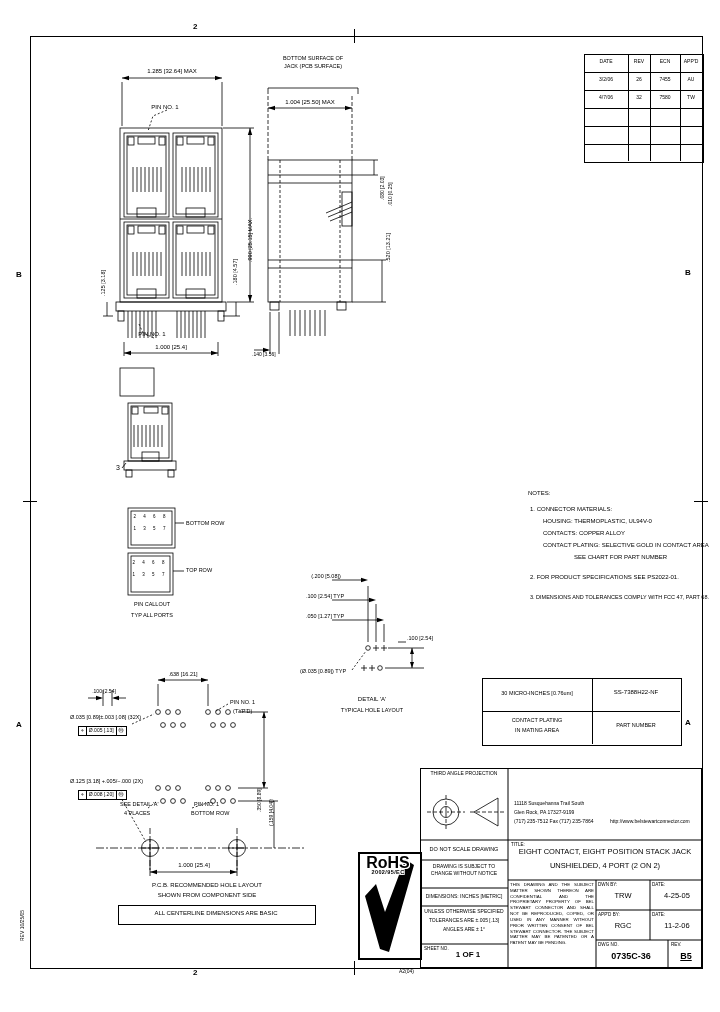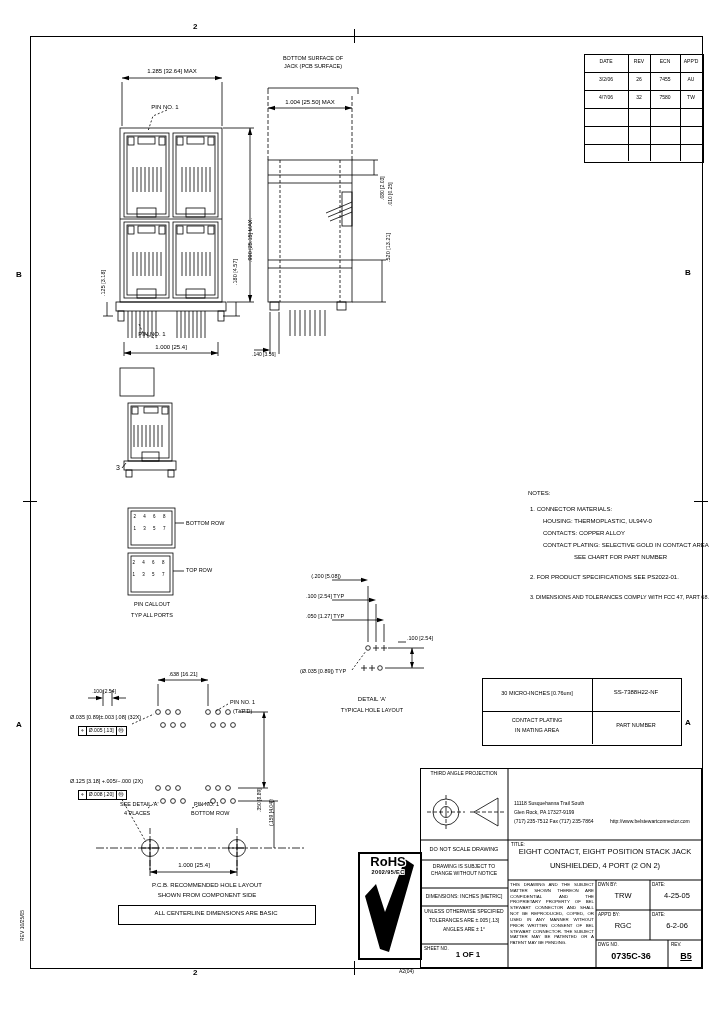--- a/index.html
+++ b/index.html
@@ -405,26 +405,26 @@
   <div class="t c f75" style="left:605px;top:848px;">EIGHT CONTACT, EIGHT POSITION STACK JACK</div>
   <div class="t c f75" style="left:605px;top:862px;">UNSHIELDED, 4 PORT (2 ON 2)</div>
   <div class="tw f44" style="left:510px;top:882px;width:84px;text-align:justify;line-height:1.32;">THIS DRAWING AND THE SUBJECT MATTER SHOWN THEREON ARE CONFIDENTIAL AND THE PROPRIETARY PROPERTY OF BEL STEWART CONNECTOR AND SHALL NOT BE REPRODUCED, COPIED, OR USED IN ANY MANNER WITHOUT PRIOR WRITTEN CONSENT OF BEL STEWART CONNECTOR. THE SUBJECT MATTER MAY BE PATENTED OR A PATENT MAY BE PENDING.</div>
   <div class="t f45" style="left:598px;top:882px;">DWN BY:</div>
   <div class="t c f75" style="left:623px;top:892px;">TRW</div>
   <div class="t f45" style="left:652px;top:882px;">DATE:</div>
   <div class="t c f75" style="left:677px;top:892px;">4-25-05</div>
   <div class="t f45" style="left:598px;top:912px;">APP'D BY:</div>
   <div class="t c f75" style="left:623px;top:922px;">RGC</div>
   <div class="t f45" style="left:652px;top:912px;">DATE:</div>
-  <div class="t c f75" style="left:677px;top:922px;">6-2-06</div>
+  <div class="t c f75" style="left:677px;top:922px;">11-2-06</div>
   <div class="t f45" style="left:598px;top:942px;">DWG NO.</div>
   <div class="t c f9" style="left:631px;top:951px;">0735C-36</div>
   <div class="t f45" style="left:671px;top:942px;">REV.</div>
   <div class="t c f9" style="left:686px;top:951px;text-decoration:underline;">B5</div>
 
   <div class="frame" style="left:358px;top:852px;width:60px;height:104px;border-width:2px;"></div>
   <svg style="left:360px;top:854px;" width="58" height="102" viewBox="0 0 58 102">
     <polygon points="5,42 16,30 25,58 45,5 54,11 29,98 20,95" fill="#000"></polygon>
   </svg>
-  <div class="rohs-t c" style="left:388px;top:854px;font-size:13px;">RoHS</div>
+  <div class="rohs-t c" style="left:388px;top:854px;font-size:16px;">RoHS</div>
   <div class="rohs-t c" style="left:388px;top:869px;font-size:5.5px;letter-spacing:0.4px;">2002/95/EC</div>
 
 </div>
 
 </body></html>

